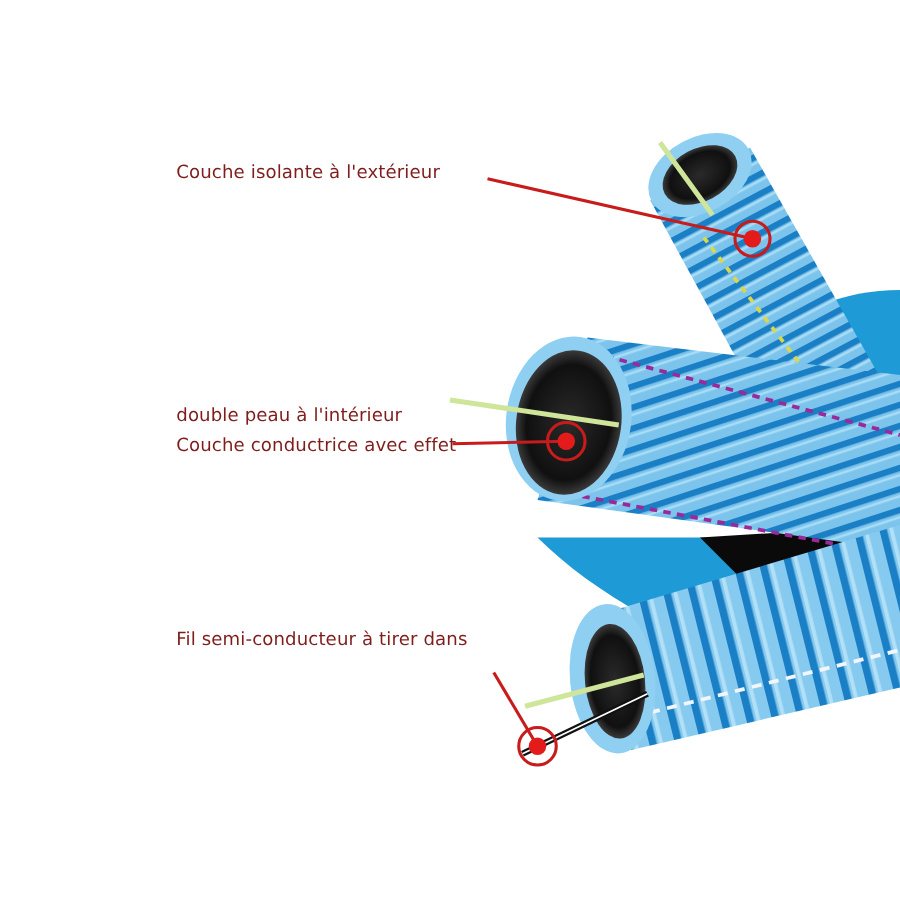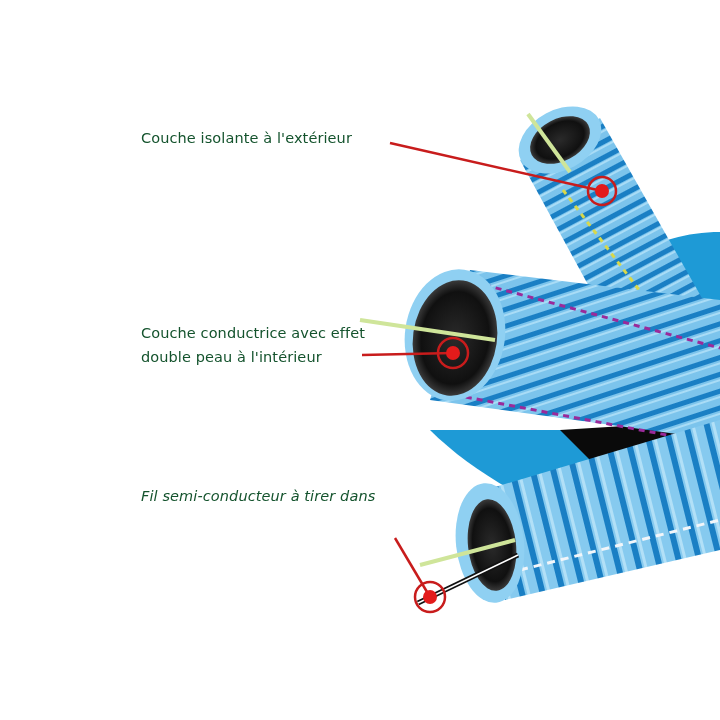--- a/index.html
+++ b/index.html
@@ -1,19 +1,19 @@
 <!DOCTYPE html>
 <html><head>
   <meta charset="utf-8">
   <style>
     html, body { margin: 0; padding: 0; background: #ffffff; }
     body { width: 720px; height: 720px; position: relative; overflow: hidden;
            font-family: "DejaVu Sans", "Liberation Sans", sans-serif; }
     #scene { position: absolute; left: 0; top: 0; width: 720px; height: 720px; }
-    .label { position: absolute; color: #14532d; font-size: 14.5px; line-height: 24px;
+    .label { position: absolute; color: #7f1d1d; font-size: 14.5px; line-height: 24px;
              white-space: nowrap; letter-spacing: 0.1px; }
     .label span { display: block; }
   </style>
 </head>
 <body>
 
 <svg id="scene" viewBox="0 0 720 720" xmlns="http://www.w3.org/2000/svg">
   <defs>
     <pattern id="ribsTop" patternUnits="userSpaceOnUse" width="14" height="14" patternTransform="rotate(-28)">
       <rect width="14" height="14" fill="#7cc4ec"></rect>
@@ -85,19 +85,19 @@
     <circle cx="430" cy="597" r="15" fill="none" stroke="#c81c1c" stroke-width="2.5"></circle>
     <circle cx="430" cy="597" r="7" fill="#e31b1b"></circle>
   </g>
 </svg>
 
 <div class="label" style="left:141px; top:126px;">
   <span>Couche isolante à l'extérieur</span>
 </div>
 
 <div class="label" style="left:141px; top:321px;">
+  <span>double peau à l'intérieur</span>
   <span>Couche conductrice avec effet</span>
-  <span>double peau à l'intérieur</span>
 </div>
 
-<div class="label" style="left:141px; top:484px;font-style:italic;">
+<div class="label" style="left:141px; top:500px;">
   <span>Fil semi-conducteur à tirer dans</span>
 </div>
 
 </body></html>

